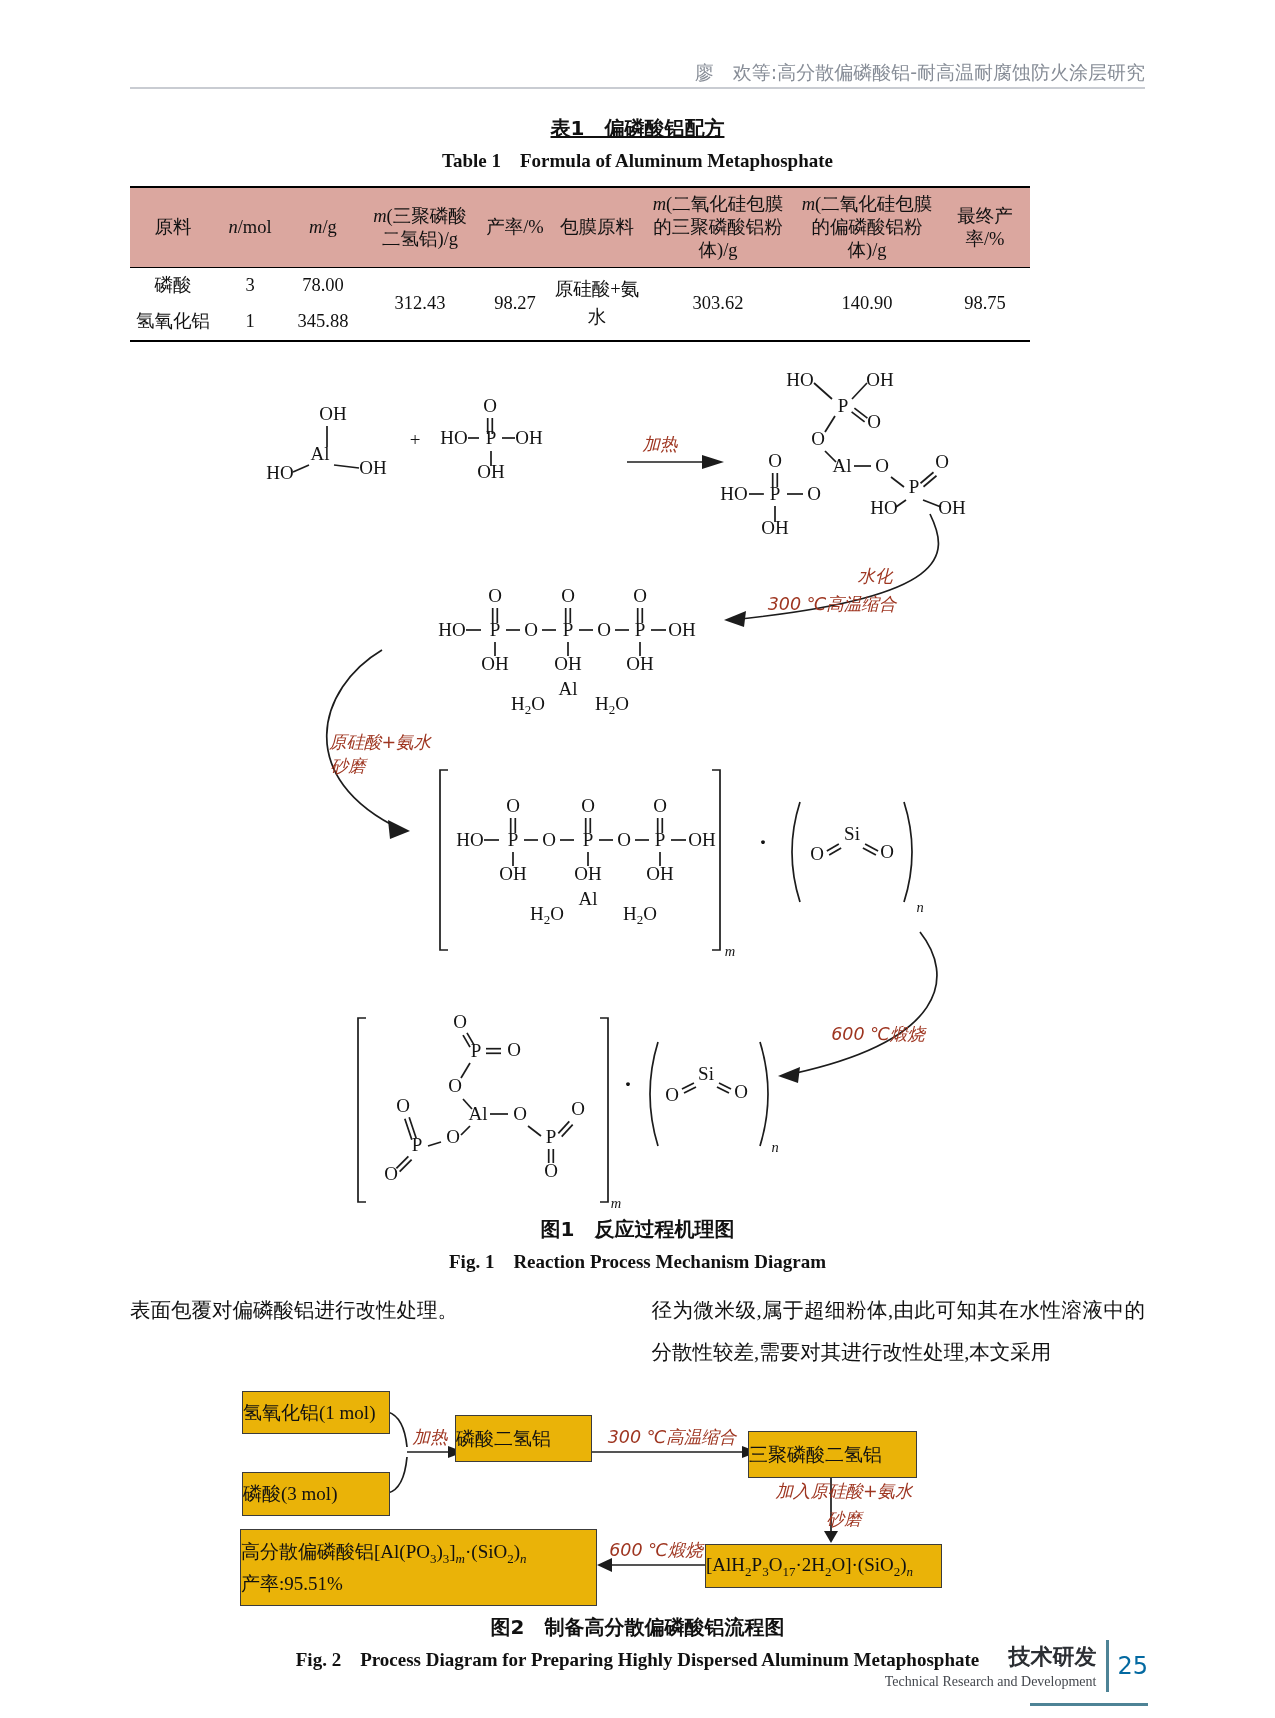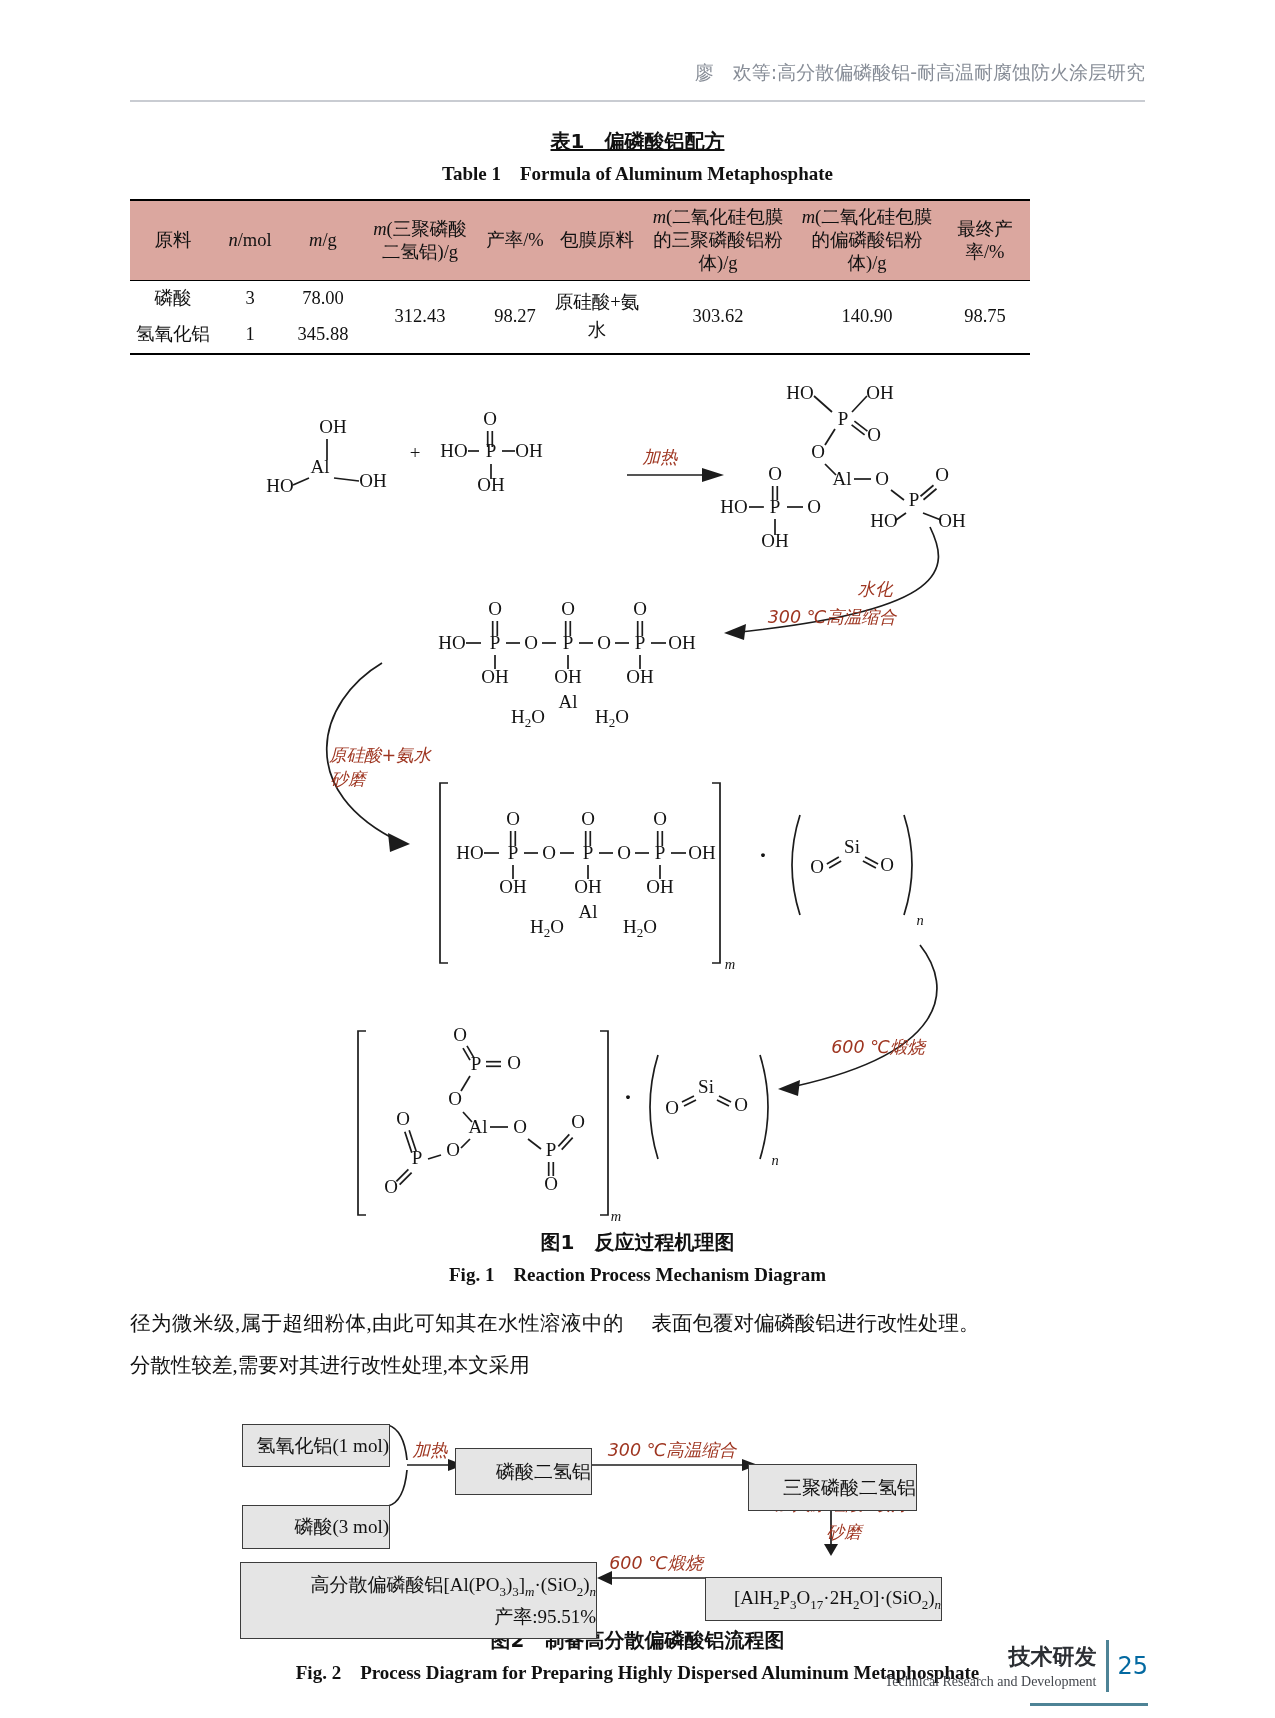--- a/index.html
+++ b/index.html
@@ -1,21 +1,21 @@
 <!DOCTYPE html>
 <html><head>
 <meta charset="utf-8">
 <style>
   html,body{margin:0;padding:0;}
   body{width:1275px;height:1718px;position:relative;background:#ffffff;overflow:hidden;
        font-family:"Liberation Serif","DejaVu Serif",serif;color:#111;}
   .content{margin:0 130px;width:1015px;}
   .running{padding-top:60px;text-align:right;color:#878d97;font-size:19px;
            font-family:"DejaVu Sans","Liberation Sans",sans-serif;
-           border-bottom:2px solid #c9ccd2;padding-bottom:14px;}
+           border-bottom:2px solid #c9ccd2;padding-bottom:1px;}
   .cap-cn{text-align:center;font-family:"DejaVu Sans","Liberation Sans",sans-serif;
           font-weight:bold;font-size:20px;white-space:pre-wrap;}
   .cap-en{text-align:center;font-weight:bold;font-size:19px;white-space:pre-wrap;margin-top:6px;}
   .tbl-cap-cn{margin-top:26px;text-decoration:underline;}
   table{border-collapse:collapse;width:900px;margin-top:12px;
         border-top:2.5px solid #000;border-bottom:2.5px solid #000;font-size:18.5px;}
   thead tr{background:#dba79f;}
   thead{border-bottom:1.3px solid #000;}
   th{font-weight:normal;padding:5px 2px;line-height:1.25;}
   td{text-align:center;padding:4px 2px;line-height:1.5;}
@@ -28,22 +28,22 @@
        font-family:"DejaVu Sans","Liberation Sans",sans-serif;}
   .t-s{font-style:italic;font-size:14.5px;fill:#141414;}
   .t-dot{font-size:24px;font-weight:bold;fill:#141414;}
   .bond{stroke:#1c1c1c;stroke-width:1.7;fill:none;}
   .head{fill:#1c1c1c;stroke:none;}
   .para{display:flex;gap:28px;margin-top:14px;font-size:20.5px;line-height:2.05;}
   .para .col{flex:1;text-align:justify;}
   .flow{position:relative;height:235px;margin-top:6px;}
   .flow svg{position:absolute;left:0;top:0;}
   .fbox{position:absolute;border:1.4px solid #3c3c3c;display:flex;flex-direction:column;
-        align-items:flex-end;justify-content:center;font-size:19px;line-height:1.55;
-        text-align:center;background:#e5e5e5;margin-top:20px;}
+        align-items:flex-start;justify-content:center;font-size:19px;line-height:1.55;
+        text-align:center;background:#eab308;}
   .subn{font-size:13px;vertical-align:-5px;}
   .subi{font-size:13px;vertical-align:-5px;font-style:italic;}
   .footer{position:absolute;right:127px;bottom:26px;display:flex;align-items:center;}
   .footer-txt{text-align:right;margin-right:10px;}
   .footer-cn{font-family:Liberation Sans, sans-serif;font-weight:bold;
              font-size:22px;color:#2b2e33;}
   .footer-en{font-size:14px;color:#44484e;margin-top:2px;}
   .footer-bar{width:3px;height:52px;background:#4e8396;margin-right:8px;}
   .footer-num{font-family:"DejaVu Sans","Liberation Sans",sans-serif;font-size:24px;color:#0369a1;}
   .footer-line{position:absolute;right:127px;bottom:12px;width:118px;height:3px;background:#4e8396;}
@@ -291,22 +291,22 @@
         <text x="576" y="730" class="t-a">Si</text>
         <text x="611" y="748" class="t-a">O</text>
         <text x="645" y="802" class="t-s">n</text>
       </svg>
   </div>
 
   <div class="cap-cn">图1　反应过程机理图</div>
   <div class="cap-en">Fig. 1　Reaction Process Mechanism Diagram</div>
 
   <div class="para">
+    <div class="col">表面包覆对偏磷酸铝进行改性处理。</div>
     <div class="col">径为微米级,属于超细粉体,由此可知其在水性溶液中的分散性较差,需要对其进行改性处理,本文采用</div>
-    <div class="col">表面包覆对偏磷酸铝进行改性处理。</div>
   </div>
 
   <div class="flow" id="flow">
     <svg id="fig2" width="1015" height="235" viewBox="0 0 1015 235">
         <path d="M258,33 Q274,38 277,68" class="bond"></path>
         <path d="M258,114 Q274,110 277,78" class="bond"></path>
         <path d="M277,73 L318,73" class="bond"></path>
         <path d="M460,73 L612,73" class="bond"></path>
         <path d="M701,97 L701,152" class="bond"></path>
         <path d="M575,186 L482,186" class="bond"></path>

